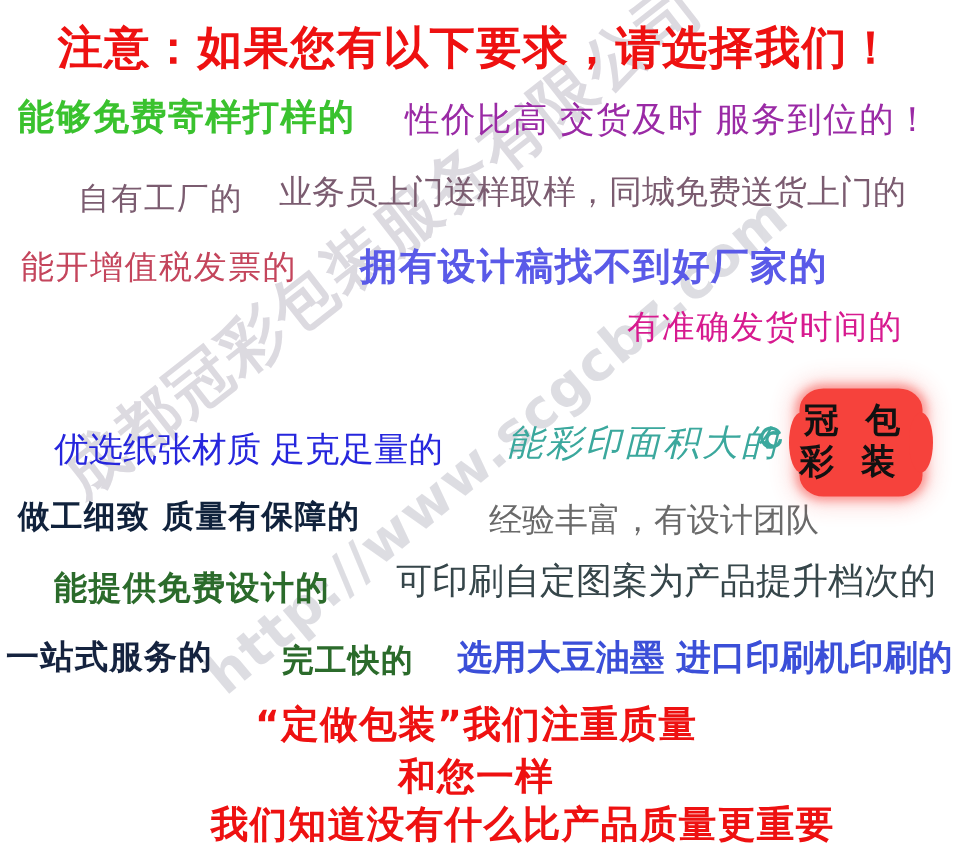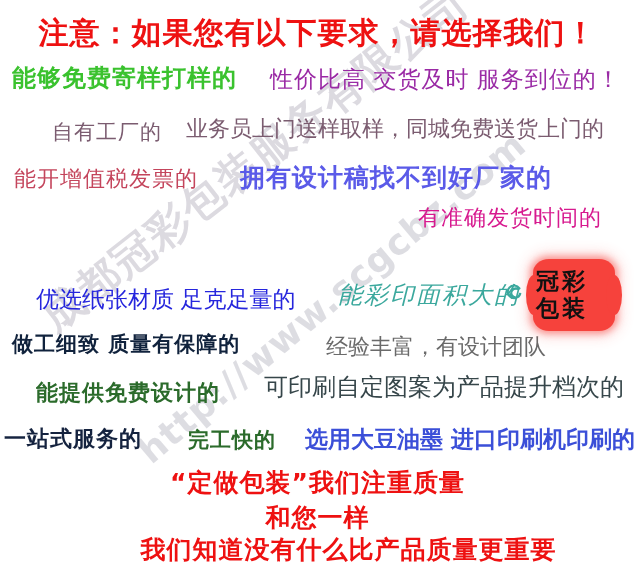--- a/index.html
+++ b/index.html
@@ -151,22 +151,22 @@
     left: 533px;
     top: 259px;
     width: 82px;
     height: 72px;
     z-index: 4;
     background: #f6423c;
     border-radius: 16px 16px 16px 16px / 14px 14px 14px 14px;
     box-shadow: 0 0 6px 3px rgba(246,66,60,.45),
                 0 0 14px 6px rgba(246,66,60,.20);
     display: flex;
-    flex-direction: column;
-    align-items: flex-start;
+    flex-direction: row;
+    align-items: center;
     justify-content: center;
   }
   #logo-seal::before,
   #logo-seal::after {
     content: "";
     position: absolute;
     background: #f6423c;
     border-radius: 50%;
   }
   #logo-seal::before { left: -7px;  top: 16px; width: 16px; height: 40px; }

